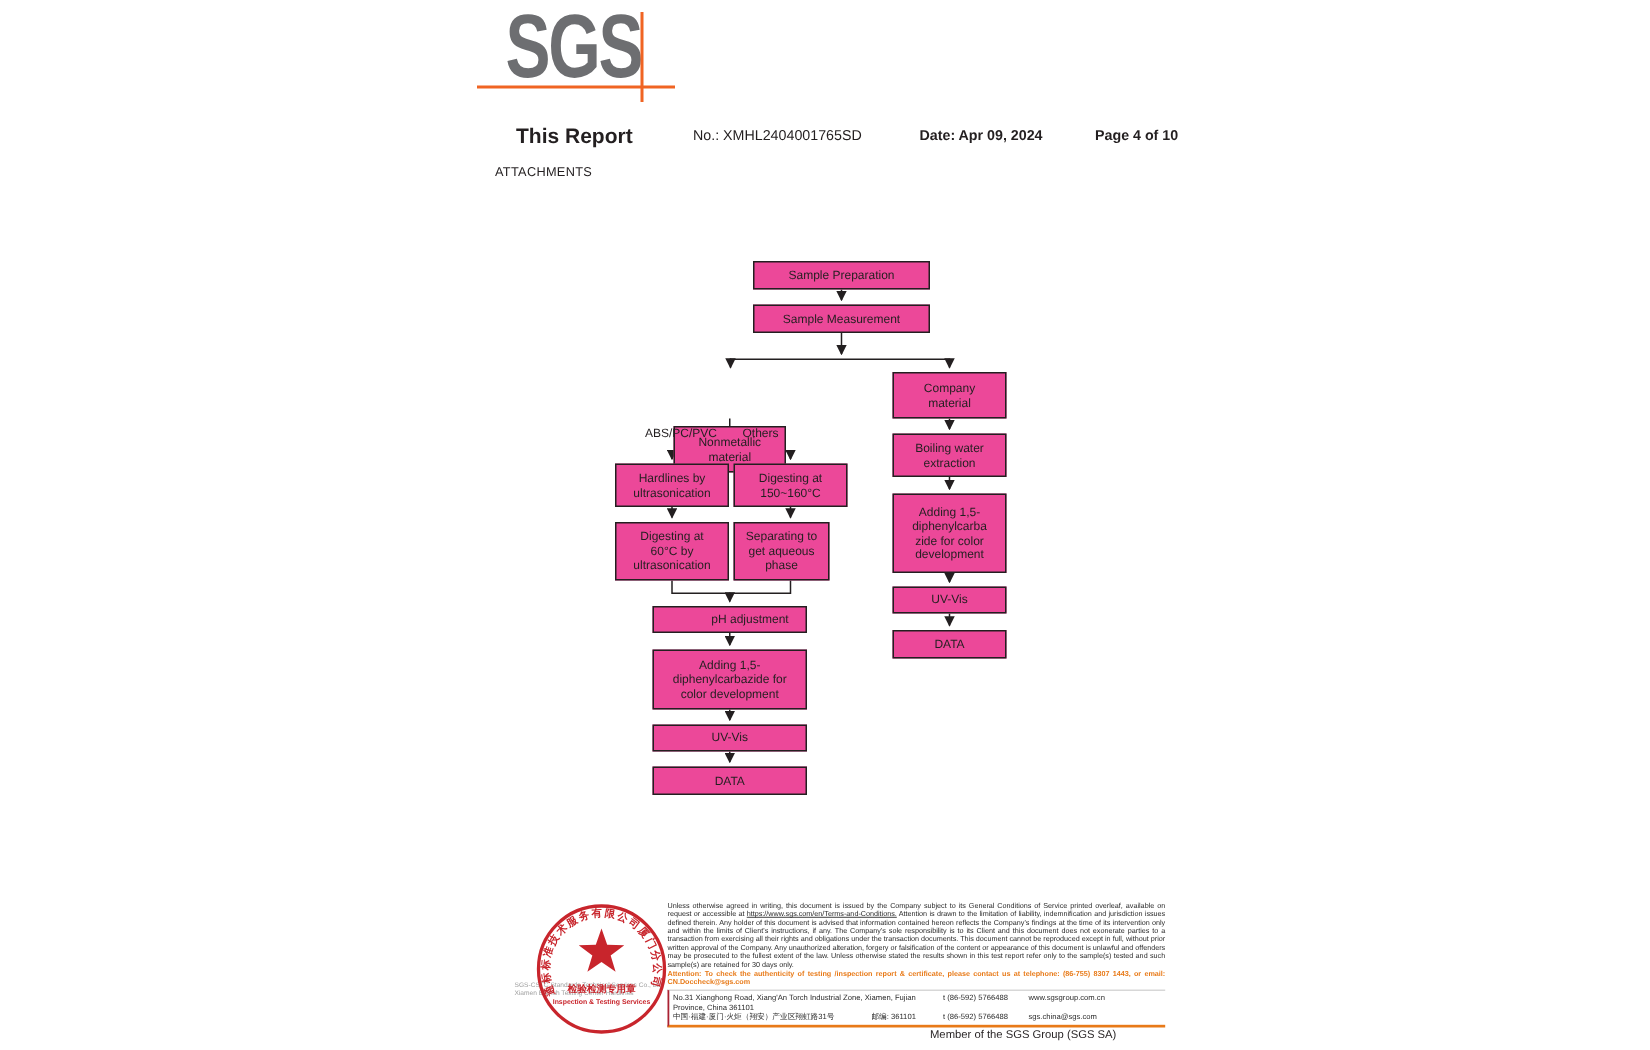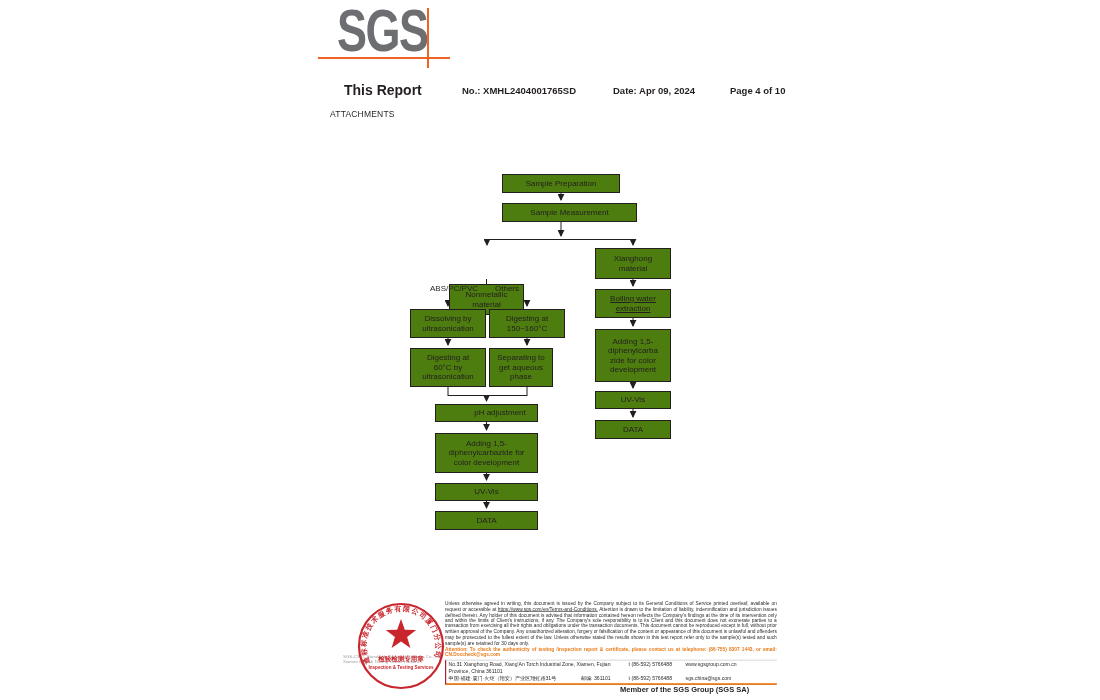--- a/index.html
+++ b/index.html
@@ -11,28 +11,28 @@
   }
   
   .sgs-logo {
     position:absolute; left:337px; top:4px; height:54px;
     font-size:60px; font-weight:800; letter-spacing:-2px; line-height:54px;
     color:#6d6e71; transform:scaleX(0.75); transform-origin:left bottom;
   }
   .logo-hline { position:absolute; left:318px; top:57px; width:132px; height:2px; background:#f06423; }
   .logo-vline { position:absolute; left:427px; top:8px; width:2px; height:60px; background:#f06423; }
   .report-title { position:absolute; left:344px; top:82px; font-size:14px; font-weight:700; }
-  .hdr-no   { position:absolute; left:462px; top:85px; font-size:9.5px; font-weight:700; }
+  .hdr-no   { position:absolute; left:462px; top:85px; font-size:9.5px; font-weight:400; }
   .hdr-date { position:absolute; left:613px; top:85px; font-size:9.5px; font-weight:700; }
   .hdr-page { position:absolute; left:730px; top:85px; font-size:9.5px; font-weight:700; }
   .attachments { position:absolute; left:318px; top:109px; font-size:8.5px; font-weight:400; letter-spacing:0.2px;margin-left:12px; }
   .fc-title { position:absolute; left:380px; top:120px; width:350px; text-align:center; font-size:9.5px; font-weight:700; }
   
   .fc-box {
-    position:absolute; border:1px solid #231f20; background:#4d7c0f;
+    position:absolute; border:1px solid #231f20; background:#ec4899;
     display:flex; align-items:center; justify-content:center; text-align:center;
     font-size:8px; line-height:1.18; white-space:pre-line; z-index:2; padding:1px;
   }
   .fc-label { position:absolute; font-size:8px; z-index:2; }
   #connectors { position:absolute; left:0; top:0; z-index:1; }
   
   .company-lines { position:absolute; left:343px; top:654px; width:200px; z-index:1;
     transform:scale(0.55); transform-origin:top left; color:#9d9d9d; font-size:8px; line-height:1.25; }
   #stamp { position:absolute; left:0; top:0; z-index:3; }
   .fineprint { position:absolute; left:445px; top:601px; width:340px; z-index:2; }
@@ -40,21 +40,21 @@
   .legal { font-size:8px; line-height:1.17; text-align:justify; color:#2b2b2b; }
   .legal .lnk { text-decoration:underline; }
   .attention { font-size:8px; line-height:1.17; font-weight:700; color:#e87a18; margin-top:1px; text-align:justify; }
   .addr-block { margin-top:3px; border-top:1px solid #bdbdbd; border-bottom:3px solid #e87a18;
     border-left:2px solid #a23; padding:2px 0 3px 4px; }
   .addr-row { display:flex; font-size:8.5px; line-height:1.3; color:#2b2b2b; }
   .addr-col1 { width:300px; display:flex; }
   .addr-col1 .post { margin-left:auto; margin-right:30px; }
   .addr-col2 { width:95px; }
   .addr-col3 { width:150px; }
-  .member-line { position:absolute; left:620px; top:685px; font-size:7.5px; font-weight:700; color:#231f20; }
+  .member-line { position:absolute; left:620px; top:685px; font-size:7.5px; font-weight:400; color:#231f20; }
 </style>
 </head>
 <body>
 
 <div id="page">
 
   <div class="sgs-logo">SGS</div>
   <div class="logo-hline"></div>
   <div class="logo-vline"></div>
 
@@ -90,47 +90,47 @@
       <line x1="486.5" y1="473" x2="486.5" y2="480" marker-end="url(#arr)"></line>
       <line x1="486.5" y1="501" x2="486.5" y2="508" marker-end="url(#arr)"></line>
       <line x1="633" y1="279" x2="633" y2="286" marker-end="url(#arr)"></line>
       <line x1="633" y1="318" x2="633" y2="326" marker-end="url(#arr)"></line>
       <line x1="633" y1="382" x2="633" y2="388" marker-end="url(#arr)"></line>
       <line x1="633" y1="409" x2="633" y2="417" marker-end="url(#arr)"></line>
     </g>
   </svg>
 
   <div class="fc-box" style="left:502px;top:174px;width:118px;height:19px;">Sample Preparation</div>
-  <div class="fc-box" style="left:502px;top:203px;width:135px;height:19px;">Sample Measurement</div>
+  <div class="fc-box" style="left:502px;top:203px;width:118px;height:19px;">Sample Measurement</div>
   <div class="fc-box" style="left:449px;top:248px;width:75px;height:31px;margin-top:36px;">Nonmetallic
 material</div>
-  <div class="fc-box" style="left:595px;top:248px;width:76px;height:31px;">Xianghong
+  <div class="fc-box" style="left:595px;top:248px;width:76px;height:31px;">Company
 material</div>
 
   <div class="fc-label" style="left:418px;top:284px;width:60px;text-align:right;">ABS/PC/PVC</div>
   <div class="fc-label" style="left:495px;top:284px;">Others</div>
 
-  <div class="fc-box" style="left:410px;top:309px;width:76px;height:29px;">Dissolving by
+  <div class="fc-box" style="left:410px;top:309px;width:76px;height:29px;">Hardlines by
 ultrasonication</div>
   <div class="fc-box" style="left:489px;top:309px;width:76px;height:29px;">Digesting at
 150~160°C</div>
   <div class="fc-box" style="left:410px;top:348px;width:76px;height:39px;">Digesting at
 60°C by
 ultrasonication</div>
   <div class="fc-box" style="left:489px;top:348px;width:64px;height:39px;">Separating to
 get aqueous
 phase</div>
   <div class="fc-box" style="left:435px;top:404px;width:103px;height:18px;padding-left:28px;">pH adjustment</div>
   <div class="fc-box" style="left:435px;top:433px;width:103px;height:40px;">Adding 1,5-
 diphenylcarbazide for
 color development</div>
   <div class="fc-box" style="left:435px;top:483px;width:103px;height:18px;">UV-Vis</div>
   <div class="fc-box" style="left:435px;top:511px;width:103px;height:19px;">DATA</div>
 
-  <div class="fc-box" style="left:595px;top:289px;width:76px;height:29px;text-decoration:underline;">Boiling water
+  <div class="fc-box" style="left:595px;top:289px;width:76px;height:29px;">Boiling water
 extraction</div>
   <div class="fc-box" style="left:595px;top:329px;width:76px;height:53px;">Adding 1,5-
 diphenylcarba
 zide for color
 development</div>
   <div class="fc-box" style="left:595px;top:391px;width:76px;height:18px;">UV-Vis</div>
   <div class="fc-box" style="left:595px;top:420px;width:76px;height:19px;">DATA</div>
 
   <div class="company-lines">
     <div>SGS-CSTC Standards Technical Services Co., Ltd.</div>

